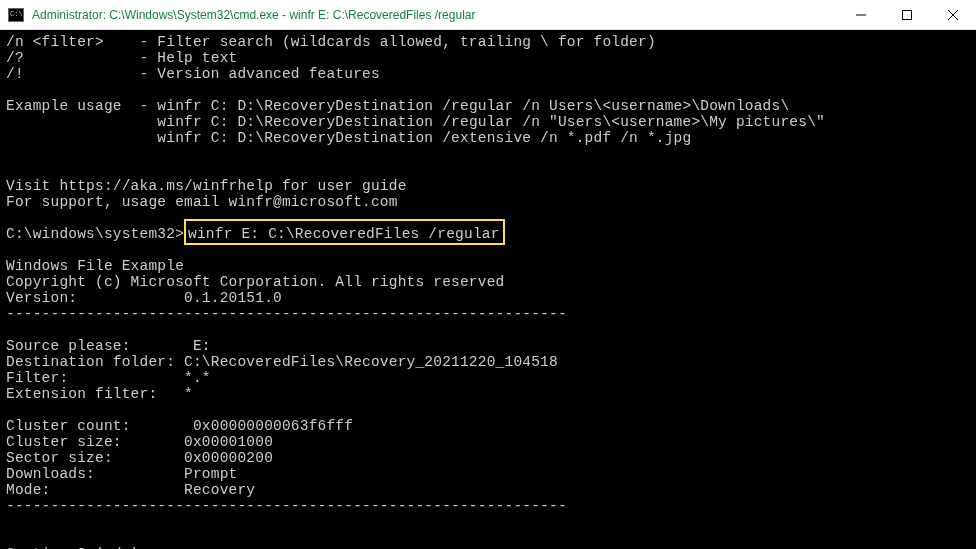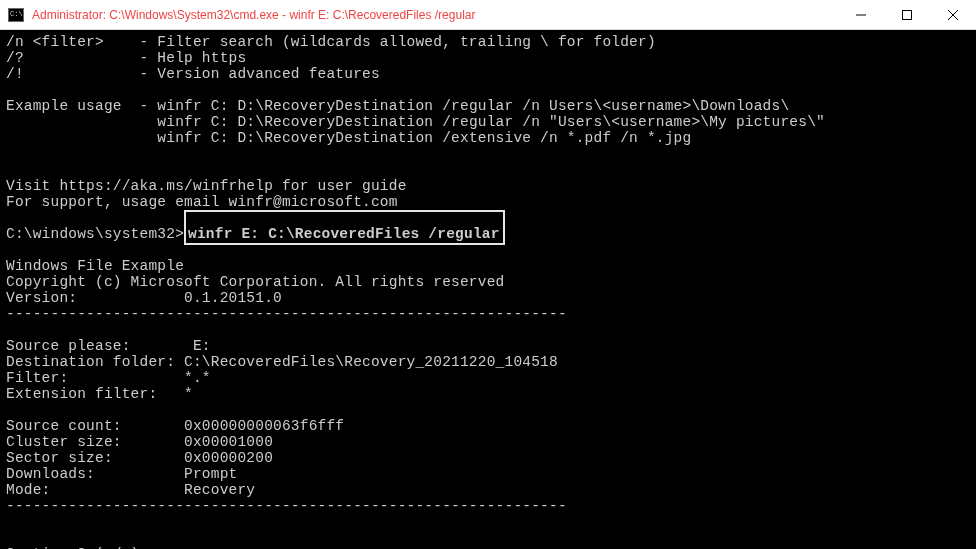--- a/index.html
+++ b/index.html
@@ -40,21 +40,21 @@
       content: 'C:\\';
       color: #ccc;
       font-size: 7px;
       position: absolute;
       top: 1px;
       left: 1px;
     }
     .title-text {
       font-family: 'Segoe UI', Tahoma, sans-serif;
       font-size: 12px;
-      color: #ef4444;
+      color: #15803d;
     }
     .titlebar-buttons {
       display: flex;
     }
     .tb-btn {
       width: 46px;
       height: 30px;
       display: flex;
       align-items: center;
       justify-content: center;
@@ -68,24 +68,23 @@
       background: #000;
       color: #ccc;
       padding: 4px 6px;
       font-size: 14.5px;
       line-height: 16px;
       white-space: pre;
       font-family: Consolas, 'Courier New', monospace;
       letter-spacing: 0.2px;
     }
     .highlight-box {
-      border: 2px solid #e5e5e5;
+      border: 2px solid #fde047;
       display: inline;
-      padding: 14px 3px 1px 2px;
-      font-weight: bold;
+      padding: 5px 3px 1px 2px;
     }
   </style>
 </head>
 <body>
 
 <div class="titlebar">
   <div class="titlebar-left">
     <div class="cmd-icon"></div>
     <span class="title-text">Administrator: C:\Windows\System32\cmd.exe - winfr  E: C:\RecoveredFiles /regular</span>
   </div>
@@ -103,21 +102,21 @@
     <div class="tb-btn close">
       <svg viewBox="0 0 10 10">
           <line x1="0" y1="0" x2="10" y2="10" stroke="#000" stroke-width="1"></line>
           <line x1="10" y1="0" x2="0" y2="10" stroke="#000" stroke-width="1"></line>
         </svg>
     </div>
   </div>
 </div>
 
 <div class="terminal"><span>/n &lt;filter&gt;    - Filter search (wildcards allowed, trailing \ for folder)</span>
-<span>/?             - Help https</span>
+<span>/?             - Help text</span>
 <span>/!             - Version advanced features</span>
 <span></span>
 <span>Example usage  - </span><span>winfr C: D:\RecoveryDestination /regular /n Users\&lt;username&gt;\Downloads\</span>
 <span>                 </span><span>winfr C: D:\RecoveryDestination /regular /n "Users\&lt;username&gt;\My pictures\"</span>
 <span>                 </span><span>winfr C: D:\RecoveryDestination /extensive /n *.pdf /n *.jpg</span>
 <span></span>
 <span></span>
 <span>Visit https://aka.ms/winfrhelp for user guide</span>
 <span>For support, usage email winfr@microsoft.com</span>
 <span></span>
@@ -126,21 +125,21 @@
 <span>Windows File Example</span>
 <span>Copyright (c) Microsoft Corporation. All rights reserved</span>
 <span>Version:            0.1.20151.0</span>
 <span>---------------------------------------------------------------</span>
 <span></span>
 <span>Source please:       E:</span>
 <span>Destination folder: C:\RecoveredFiles\Recovery_20211220_104518</span>
 <span>Filter:             *.*</span>
 <span>Extension filter:   *</span>
 <span></span>
-<span>Source count:       0x00000000063f6fff</span>
+<span>Cluster count:       0x00000000063f6fff</span>
 <span>Cluster size:       0x00001000</span>
 <span>Sector size:        0x00000200</span>
 <span>Downloads:          Prompt</span>
 <span>Mode:               Recovery</span>
 <span>---------------------------------------------------------------</span>
 <span></span>
 <span></span>
 <span>Continue? (y/n) </span></div>
 
 </body></html>

